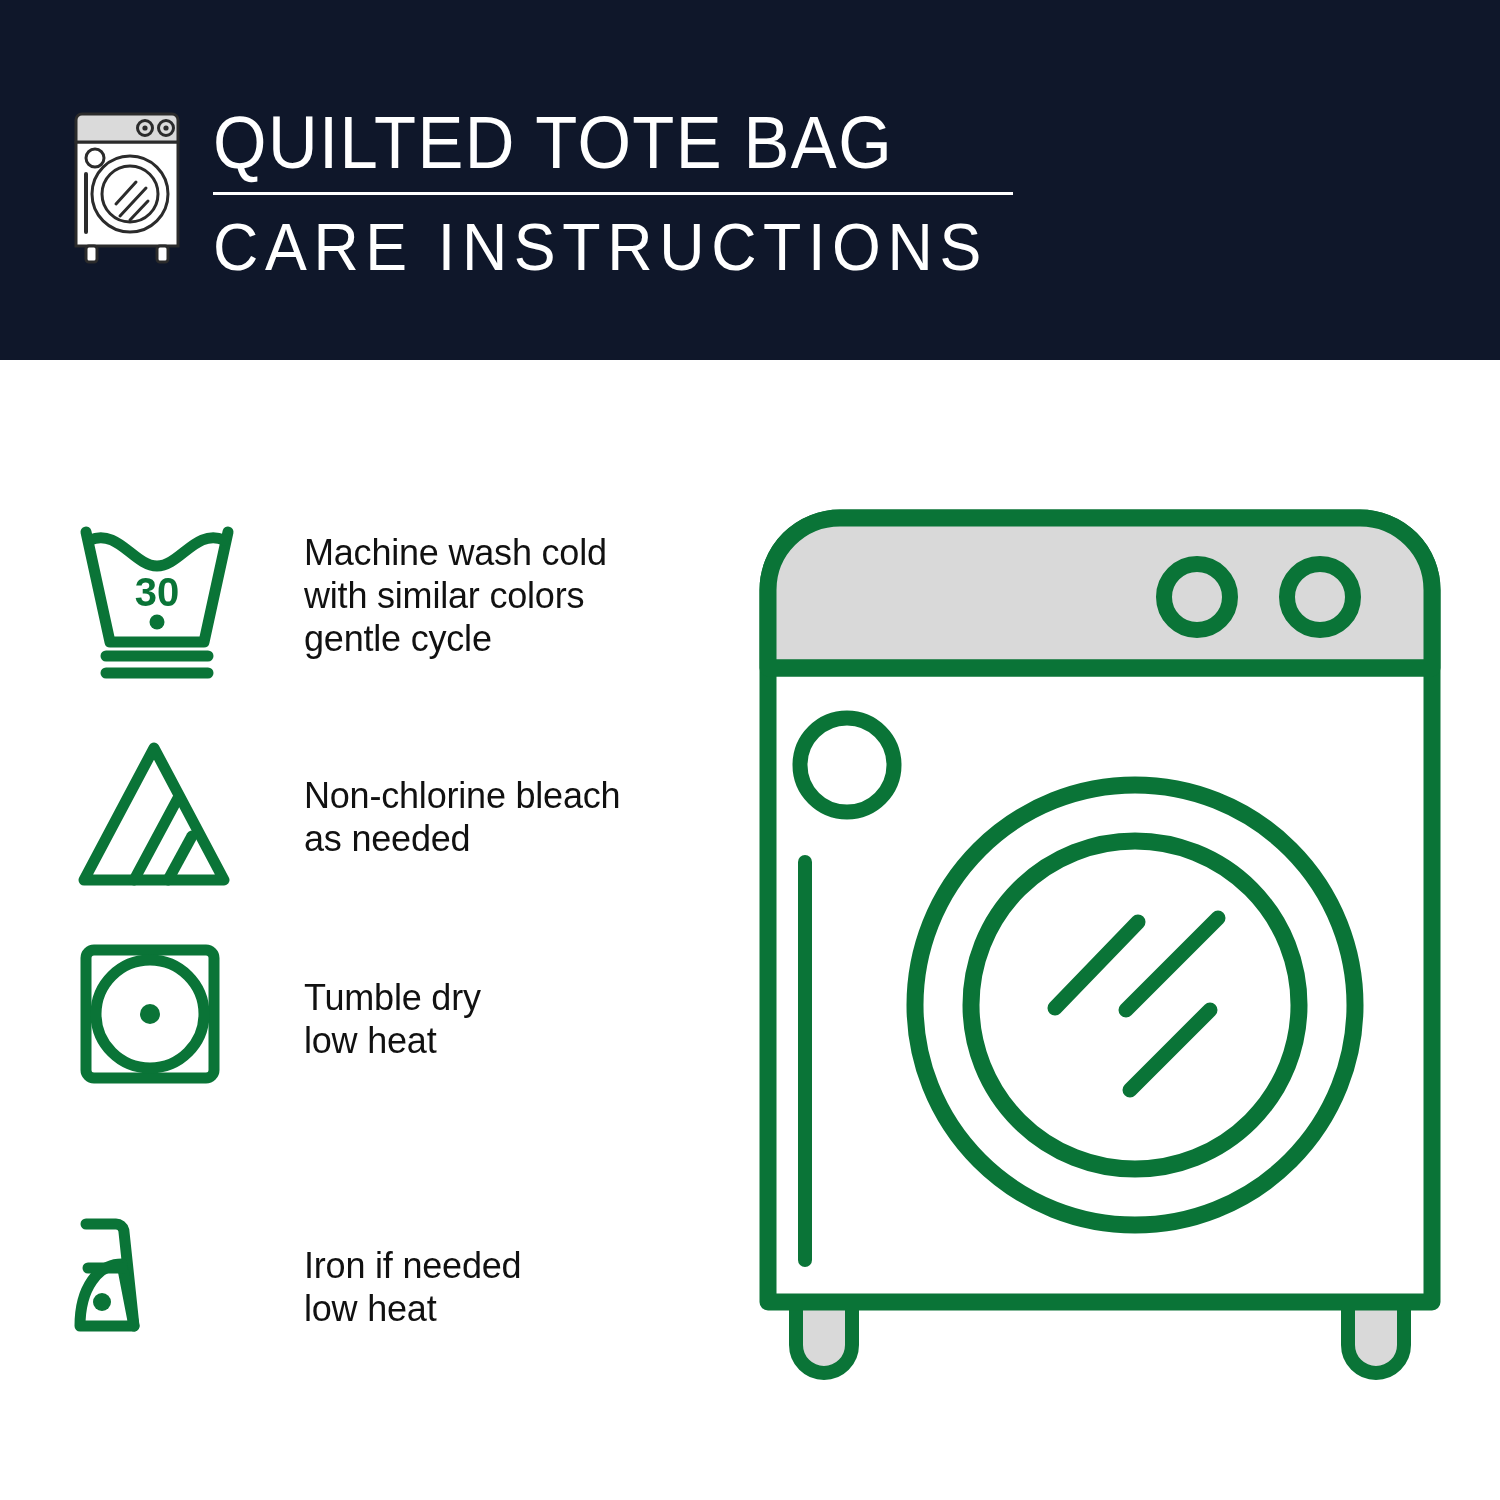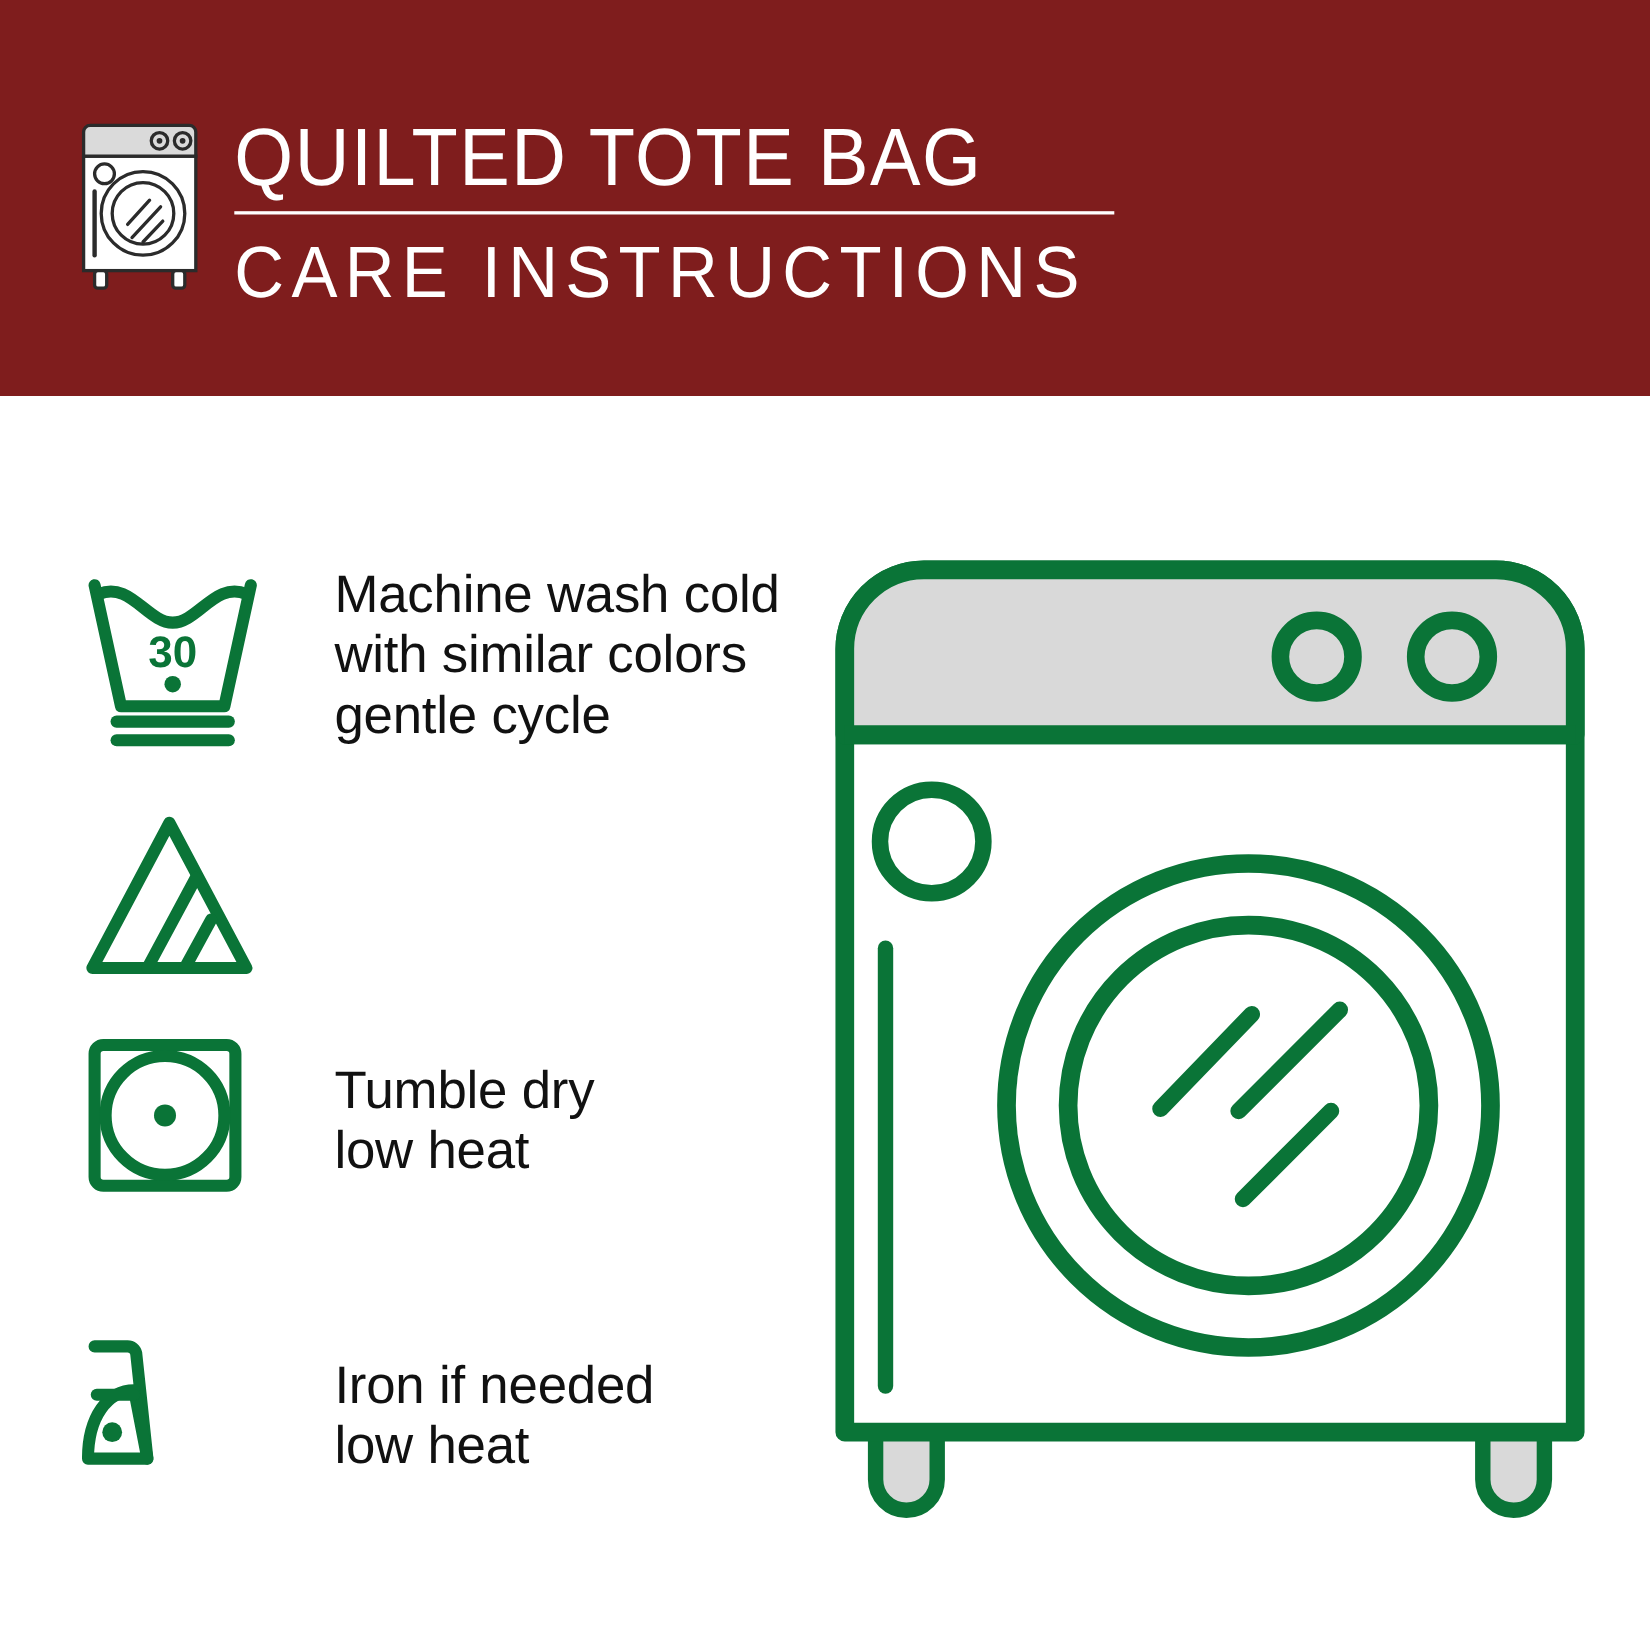--- a/index.html
+++ b/index.html
@@ -22,21 +22,21 @@
     background: #ffffff;
   }
 
   
   .header-band {
     position: absolute;
     left: 0;
     top: 0;
     width: 1500px;
     height: 360px;
-    background: #7f1d1d;
+    background: #0f172a;
     box-sizing: border-box;
   }
 
   .header-logo {
     position: absolute;
     left: 62px;
     top: 104px;
     width: 130px;
     height: 160px;
   }
@@ -106,23 +106,23 @@
     min-width: 170px;
     height: 170px;
     display: flex;
     align-items: center;
     justify-content: flex-end;
   }
 
   .care-label {
     margin-left: 62px;
     font-family: "Liberation Sans", sans-serif;
-    font-size: 48px;
+    font-size: 36px;
     font-weight: 400;
-    line-height: 55px;
+    line-height: 43px;
     color: #111111;
     white-space: pre-line;
     letter-spacing: -0.2px;
   }
 
   
   .machine-illustration {
     position: absolute;
     left: 740px;
     top: 490px;
@@ -199,20 +199,22 @@
         <svg viewBox="0 0 170 170" width="170" height="170" aria-hidden="true">
           <g fill="none" stroke="#0a7437" stroke-width="11" stroke-linecap="round" stroke-linejoin="round">
 
             <path d="M82 16 L152 148 H12 Z"></path>
 
             <path d="M62 148 L106 66"></path>
             <path d="M96 148 L120 104"></path>
           </g>
         </svg>
       </div>
+      <div class="care-label">Non-chlorine bleach
+as needed</div>
     </div>
 
     <div class="care-row care-row-2">
       <div class="care-symbol">
         <svg viewBox="0 0 170 170" width="170" height="170" aria-hidden="true">
           <g fill="none" stroke="#0a7437" stroke-width="11" stroke-linejoin="round">
             <rect x="14" y="16" width="128" height="128" rx="8"></rect>
             <circle cx="78" cy="80" r="54"></circle>
           </g>
           <circle cx="78" cy="80" r="10" fill="#0a7437"></circle>

